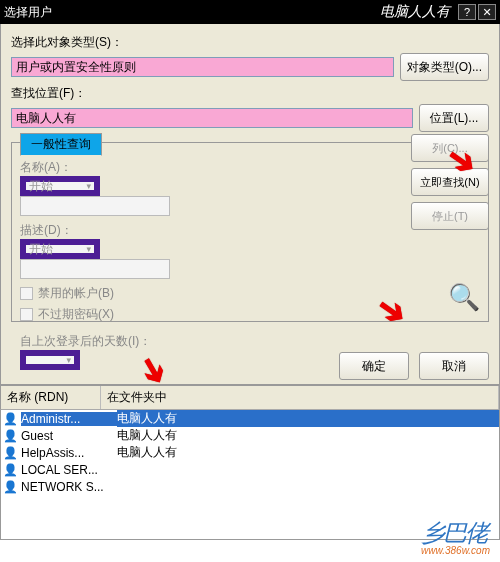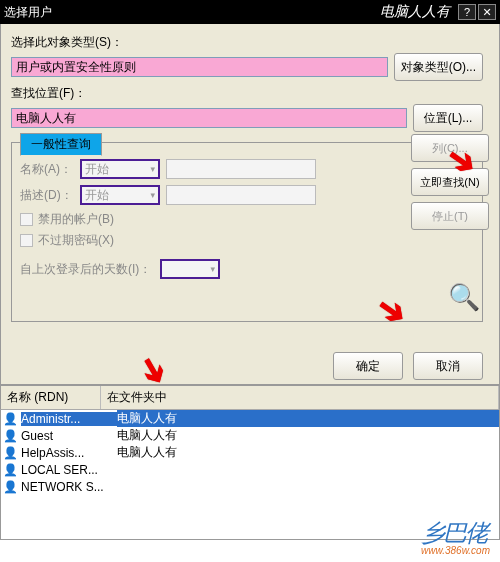--- a/index.html
+++ b/index.html
@@ -1,32 +1,32 @@
 <!DOCTYPE html>
 <html><head>
 <meta charset="utf-8">
 <style>
 * { box-sizing: border-box; margin: 0; padding: 0; font-family: "Microsoft YaHei", SimSun, Arial, sans-serif; font-size: 12px; }
 body { width: 500px; height: 562px; background: #fff; overflow: hidden; position: relative; }
 .titlebar { height: 24px; background: #000; color: #fff; display: flex; align-items: center; padding: 0 4px; }
 .titlebar .title { flex: 1; }
 .titlebar .brand { margin-right: 6px; font-size: 14px; font-style: italic; }
 .titlebar .tbtn { width: 18px; height: 16px; border: 1px solid #888; background: #222; color: #fff; margin-left: 2px; display: flex; align-items: center; justify-content: center; font-size: 11px; cursor: pointer; }
-.dialog-body { padding: 10px 16px 4px 10px; background: #ece9d8; border: 1px solid #999; border-top: none; position: relative; }
+.dialog-body { padding: 10px 10px 4px 10px; background: #ece9d8; border: 1px solid #999; border-top: none; position: relative; }
 .row { display: flex; align-items: center; margin-bottom: 4px; }
 .label-line { margin-bottom: 2px; }
 .text-input { height: 20px; border: 1px solid #7f9db9; background: #f9a8d4; padding: 2px 4px; }
 .btn { height: 28px; border: 1px solid #999; background: linear-gradient(#fff,#e8e5d8); border-radius: 3px; padding: 0 6px; cursor: pointer; display: inline-flex; align-items: center; justify-content: center; min-width: 70px; }
 .sec-objtype .text-input { flex: 1; margin-right: 6px; }
 .sec-loc .text-input { flex: 1; margin-right: 6px; }
 .tab-region { border: 1px solid #999; margin: 10px 0 6px 0; position: relative; padding: 16px 8px 8px 8px; background: #ece9d8; height: 180px; }
 .tab-label { position: absolute; top: -10px; left: 8px; background: #0ea5e9; border: 1px solid #999; border-bottom: 1px solid #ece9d8; padding: 2px 10px; }
-.form-row { display: flex; align-items: center; margin-bottom: 6px; color: #888; }
+.form-row { display: flex; align-items: flex-start; margin-bottom: 6px; color: #888; flex-direction: column; }
 .form-row .flabel { width: 60px; }
-.form-row .combo { width: 80px; height: 20px; border: 2px solid #4c1d95; background: #f4f4f4; margin-right: 6px; display: flex; align-items: center; justify-content: space-between; padding: 0 3px; color: #999; }
+.form-row .combo { width: 80px; height: 20px; border: 6px solid #4c1d95; background: #f4f4f4; margin-right: 6px; display: flex; align-items: center; justify-content: space-between; padding: 0 3px; color: #999; }
 .form-row .combo .chev { font-size: 9px; }
 .form-row .finput { width: 150px; height: 20px; border: 1px solid #bbb; background: #f4f4f4; }
 .chk-row { display: flex; align-items: center; color: #888; margin-bottom: 4px; }
 .chk-row .chk { width: 13px; height: 13px; border: 1px solid #bbb; background: #f4f4f4; margin-right: 5px; }
 .right-col { position: absolute; right: 10px; top: 110px; width: 78px; display: flex; flex-direction: column; gap: 6px; }
 .right-col .btn { width: 100%; min-width: 0; font-size: 11px; }
 .right-col .btn.disabled { color: #999; }
 .mag-icon { position: absolute; right: 18px; top: 258px; font-size: 26px; }
 .bottom-btns { display: flex; justify-content: flex-end; gap: 10px; margin-top: 30px; }
 .list-header { display: flex; background: #ece9d8; border: 1px solid #999; border-bottom: 1px solid #aaa; justify-content: flex-end; }

